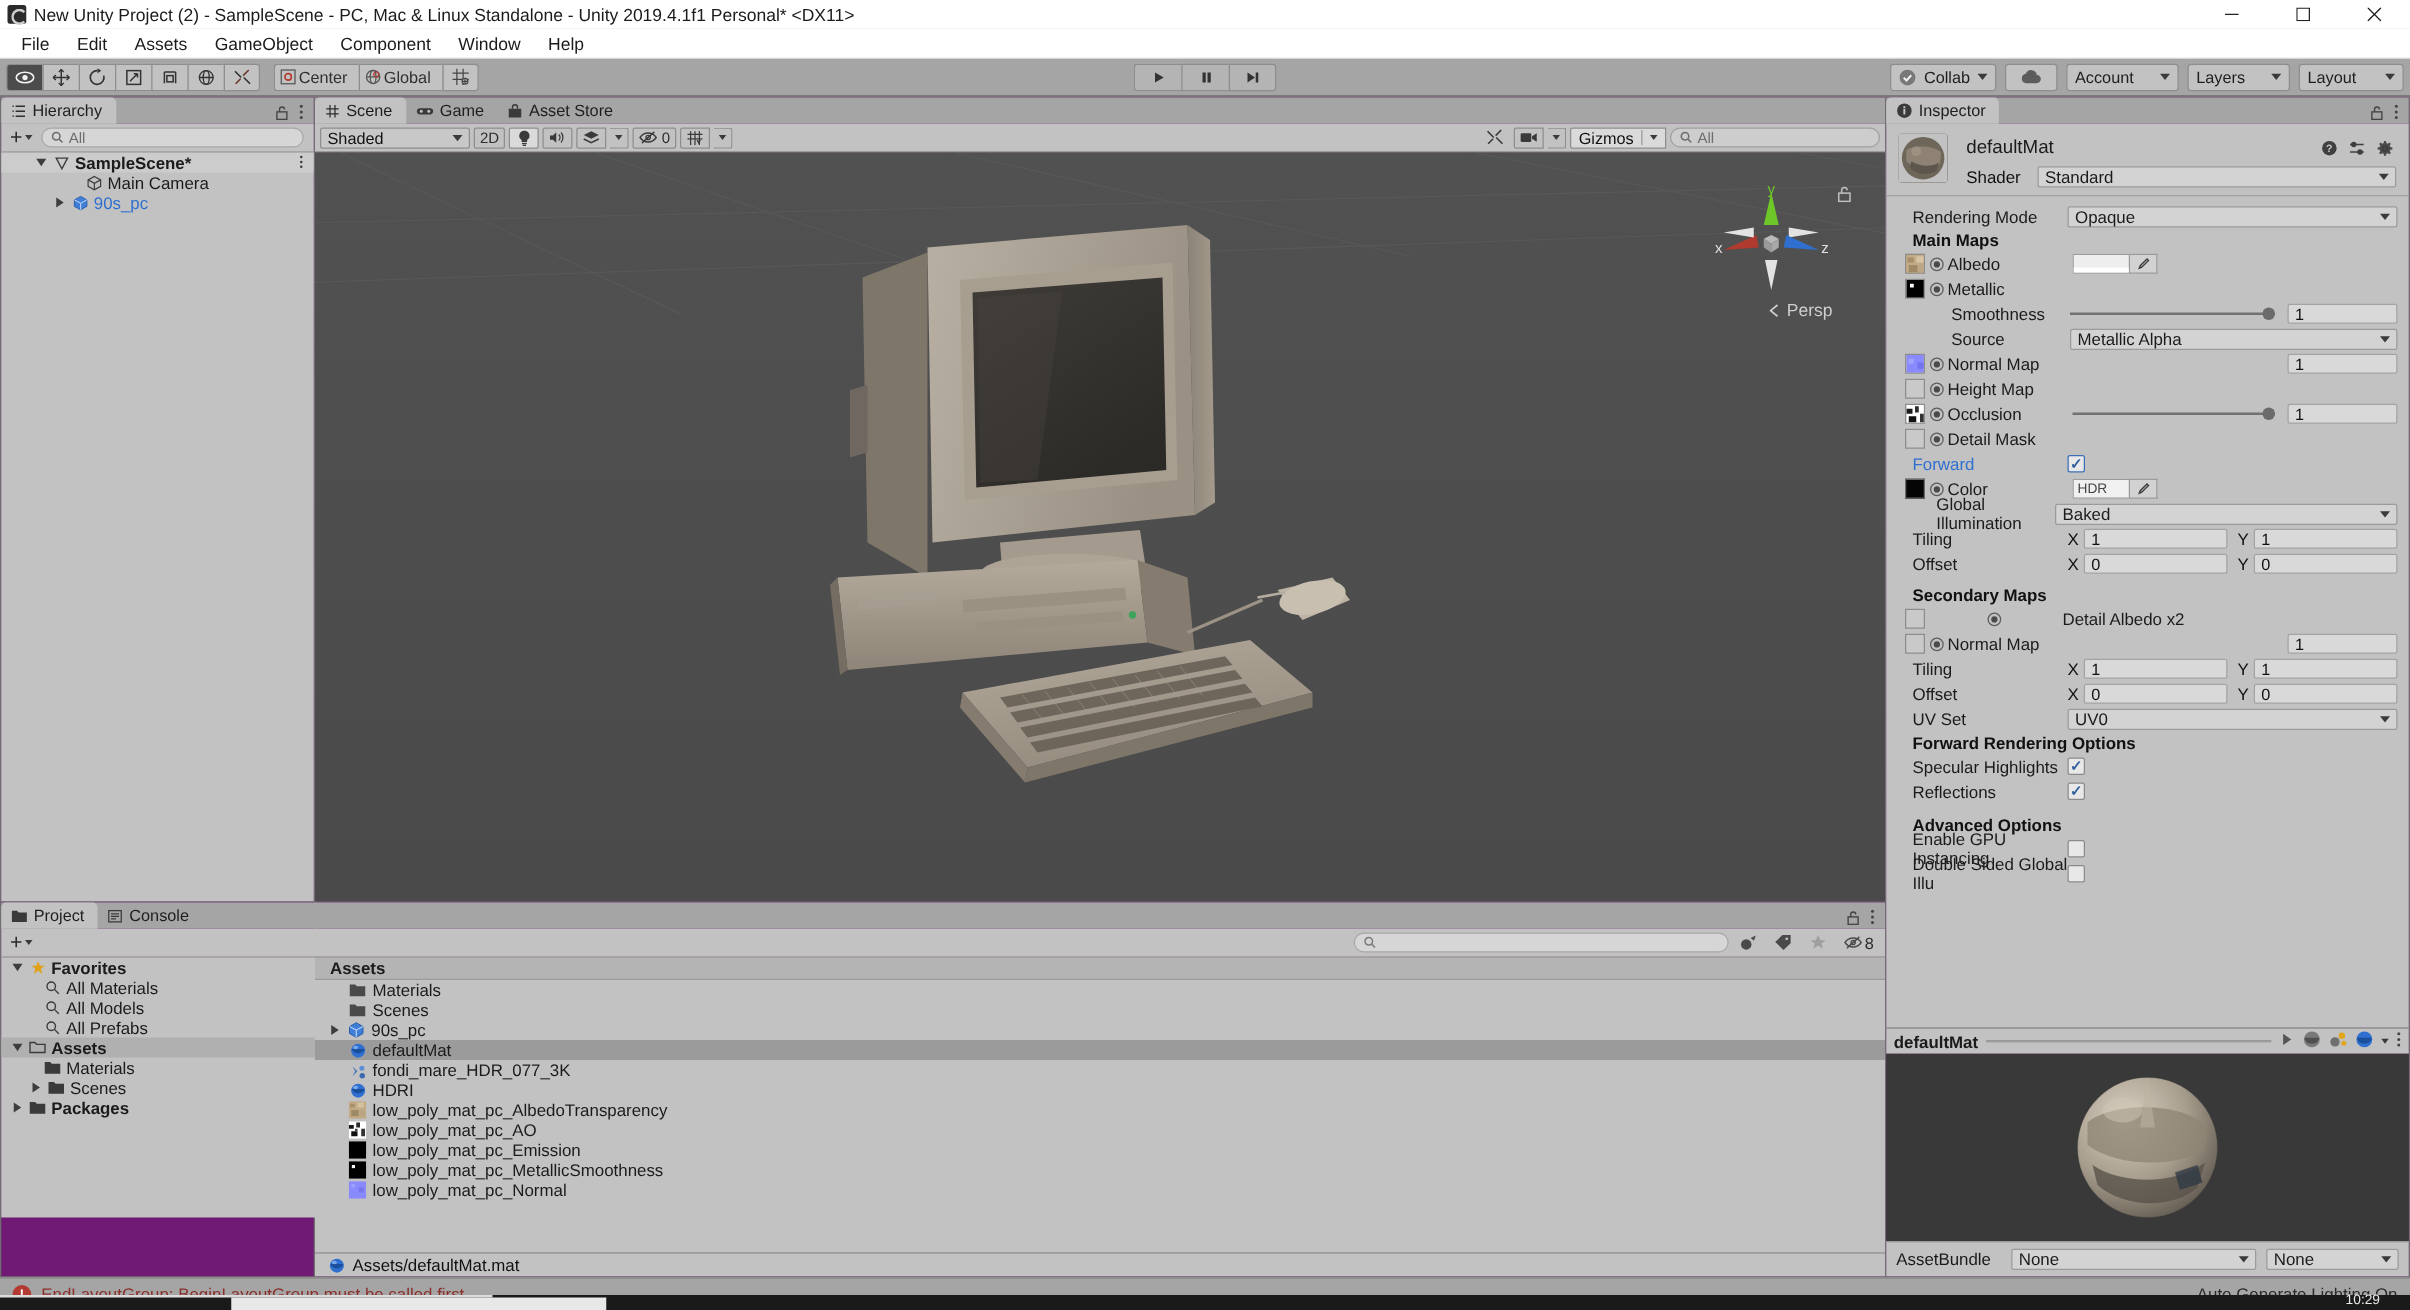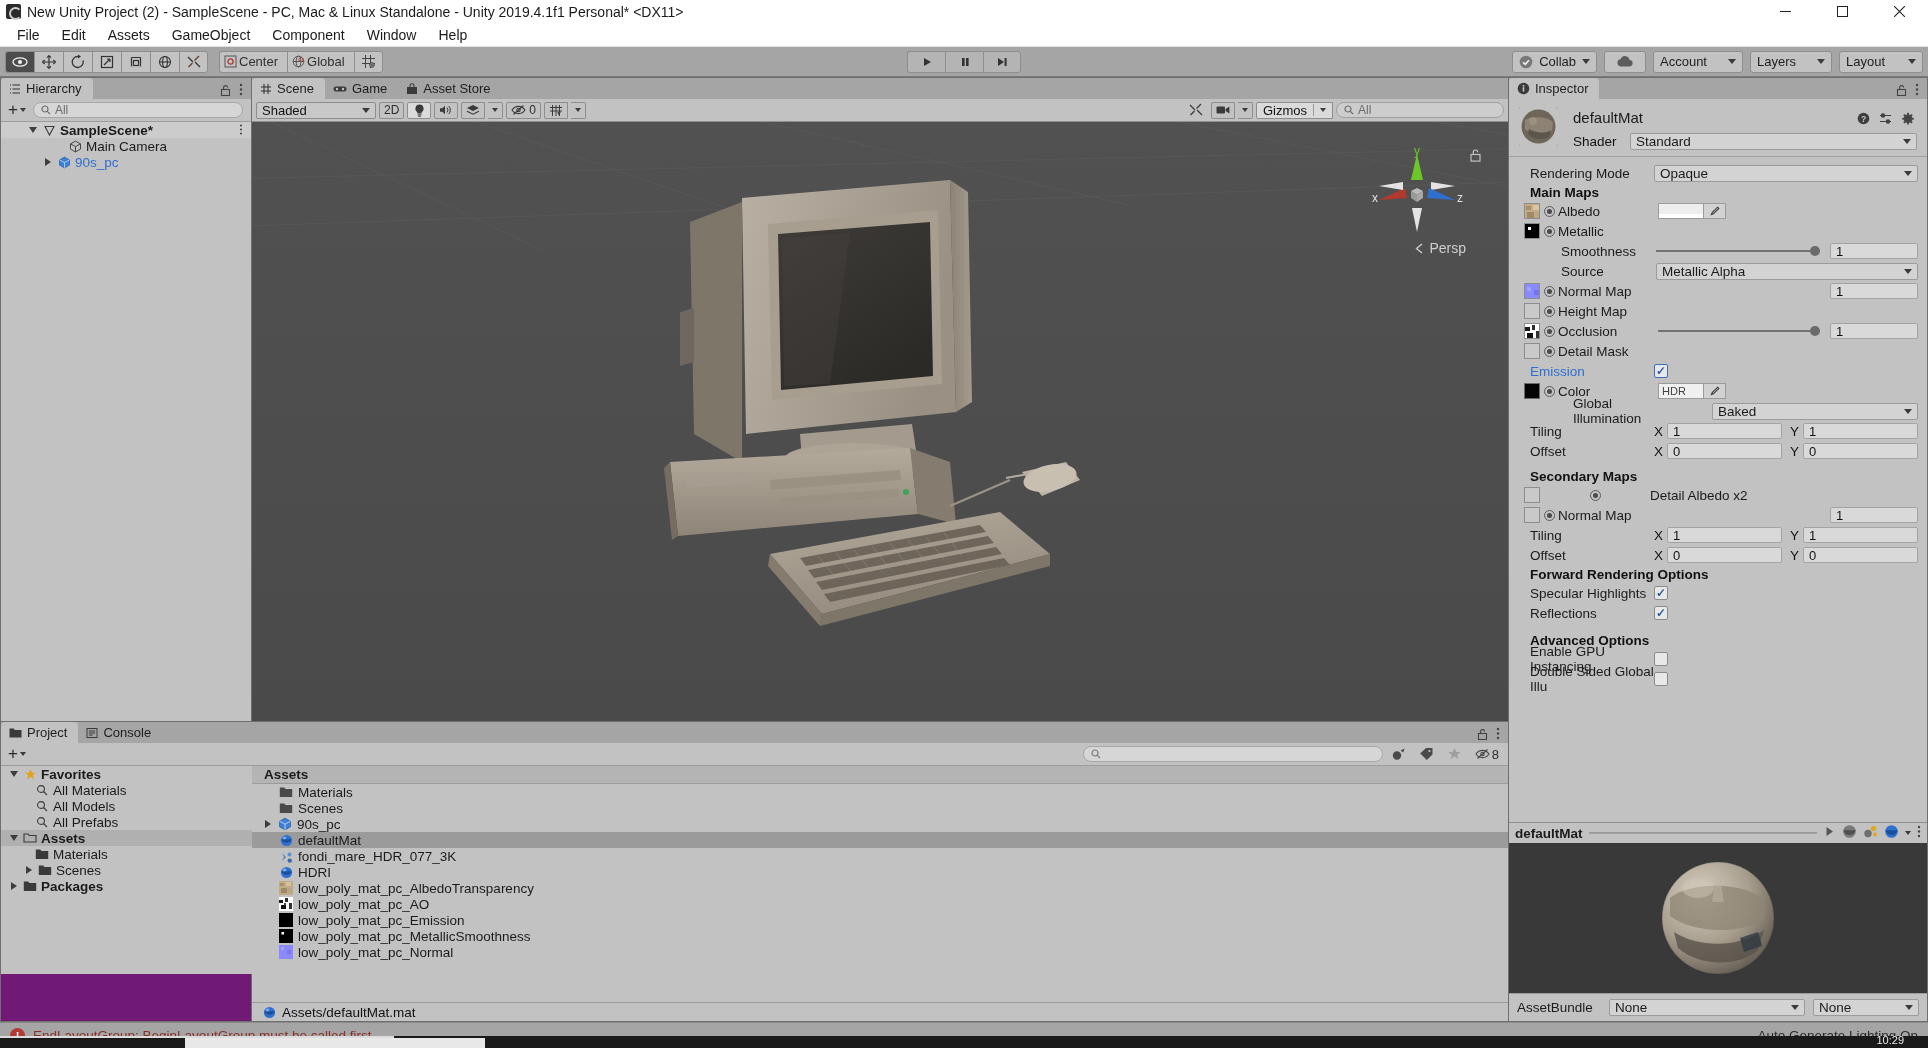--- a/index.html
+++ b/index.html
@@ -1142,41 +1142,41 @@
               <span class="num-field" style="width:88px;margin-right:9px;">1</span>
             </div>
 
             <div class="prow" style="padding-left:15px;">
               <span class="tex-slot"></span>
               <span class="radio"></span>
               <span class="pname">Detail Mask</span>
             </div>
 
             <div class="prow">
-              <span class="pname blue" style="width:124px;">Emission</span>
+              <span class="pname blue" style="width:124px;">Forward</span>
               <span class="checkbox on">
                   <span class="ck">✓</span>
                 </span>
             </div>
 
             <div class="prow" style="padding-left:15px;">
               <span class="colorbox"></span>
               <span class="radio"></span>
               <span class="pname" style="width:100px;">Color</span>
               <span class="colorfield" style="position:relative;background:#f0f0f0;">
                 <span style="position:absolute;left:3px;top:1px;font-size:11px;color:#444;">HDR</span>
               </span>
               <span class="picker">
                 <svg width="11" height="11" viewBox="0 0 11 11" fill="none" stroke="#3a3a3a" stroke-width="1.1">
                     <path d="M8.6 1.2 9.8 2.4 4.4 7.8 2.4 8.6 3.2 6.6z"></path>
                   </svg>
               </span>
             </div>
 
-            <div class="prow" style="padding-left:64px;gap:44px;">
+            <div class="prow" style="padding-left:40px;">
               <span class="pname" style="width:95px;">Global Illumination</span>
               <div class="field dd" style="flex:1;margin-right:9px;">
                 <span>Baked</span>
                 <span class="caret"></span>
               </div>
             </div>
 
             <div class="prow">
               <span class="pname" style="width:124px;">Tiling</span>
               <span class="xy-lbl">X</span>
@@ -1217,20 +1217,27 @@
             </div>
 
             <div class="prow">
               <span class="pname" style="width:124px;">Offset</span>
               <span class="xy-lbl">X</span>
               <span class="num-field" style="flex:1;margin-right:8px;">0</span>
               <span class="xy-lbl">Y</span>
               <span class="num-field" style="flex:1;margin-right:9px;">0</span>
             </div>
 
+            <div class="prow">
+              <span class="pname" style="width:124px;">UV Set</span>
+              <div class="field dd" style="flex:1;margin-right:9px;">
+                <span>UV0</span>
+                <span class="caret"></span>
+              </div>
+            </div>
 
             <div class="sec-head">Forward Rendering Options</div>
 
             <div class="prow">
               <span class="pname" style="width:124px;">Specular Highlights</span>
               <span class="checkbox">
                   <span class="ck">✓</span>
                 </span>
             </div>
 

